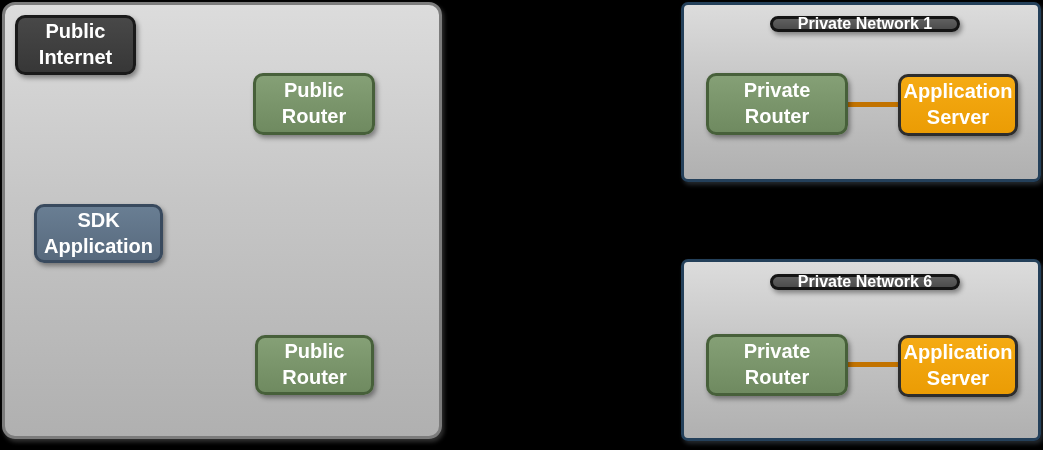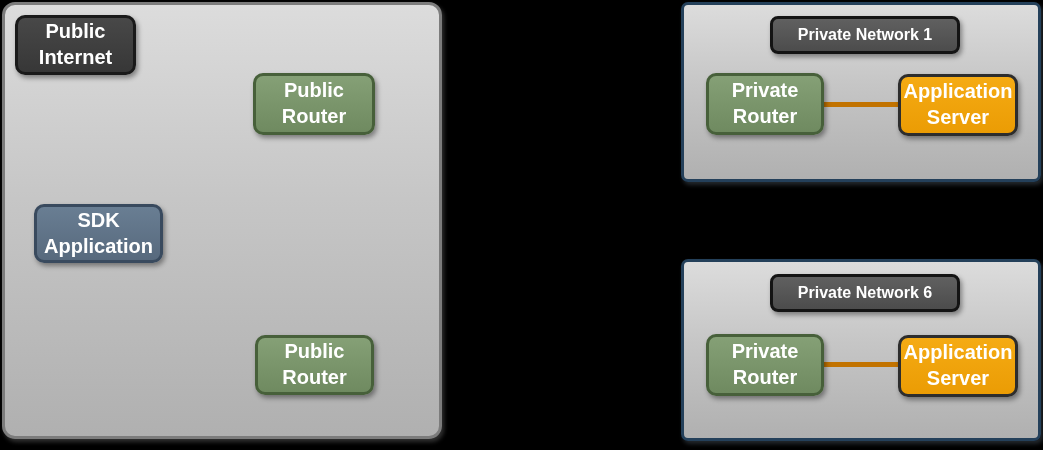--- a/index.html
+++ b/index.html
@@ -85,22 +85,22 @@
   }
 
   
   .pos-public-internet      { left: 10px;  top: 10px;  width: 121px; height: 60px; }
   .pos-public-router-top    { left: 248px; top: 68px;  width: 122px; height: 62px; }
   .pos-sdk-application      { left: 29px;  top: 199px; width: 129px; height: 59px; }
   .pos-controller           { left: 248px; top: 199px; width: 121px; height: 58px; }
   .pos-public-router-bottom { left: 250px; top: 330px; width: 119px; height: 60px; }
 
   
-  .pos-net-title       { left: 86px;  top: 11px; width: 190px; height: 38px; font-size: 16px; }
-  .pos-private-router  { left: 22px;  top: 68px; width: 118px; height: 62px; }
+  .pos-net-title       { left: 86px;  top: 11px; width: 190px; height: 16px; font-size: 16px; }
+  .pos-private-router  { left: 22px;  top: 68px; width: 142px; height: 62px; }
   .pos-app-server      { left: 214px; top: 69px; width: 120px; height: 62px; }
   .panel-private-2 .pos-net-title      { top: 12px; }
   .panel-private-2 .pos-private-router { top: 72px; }
   .panel-private-2 .pos-app-server     { top: 73px; }
 
   .connector {
     position: absolute;
     height: 5px;
     background: #c27300;
     left: 139px;

